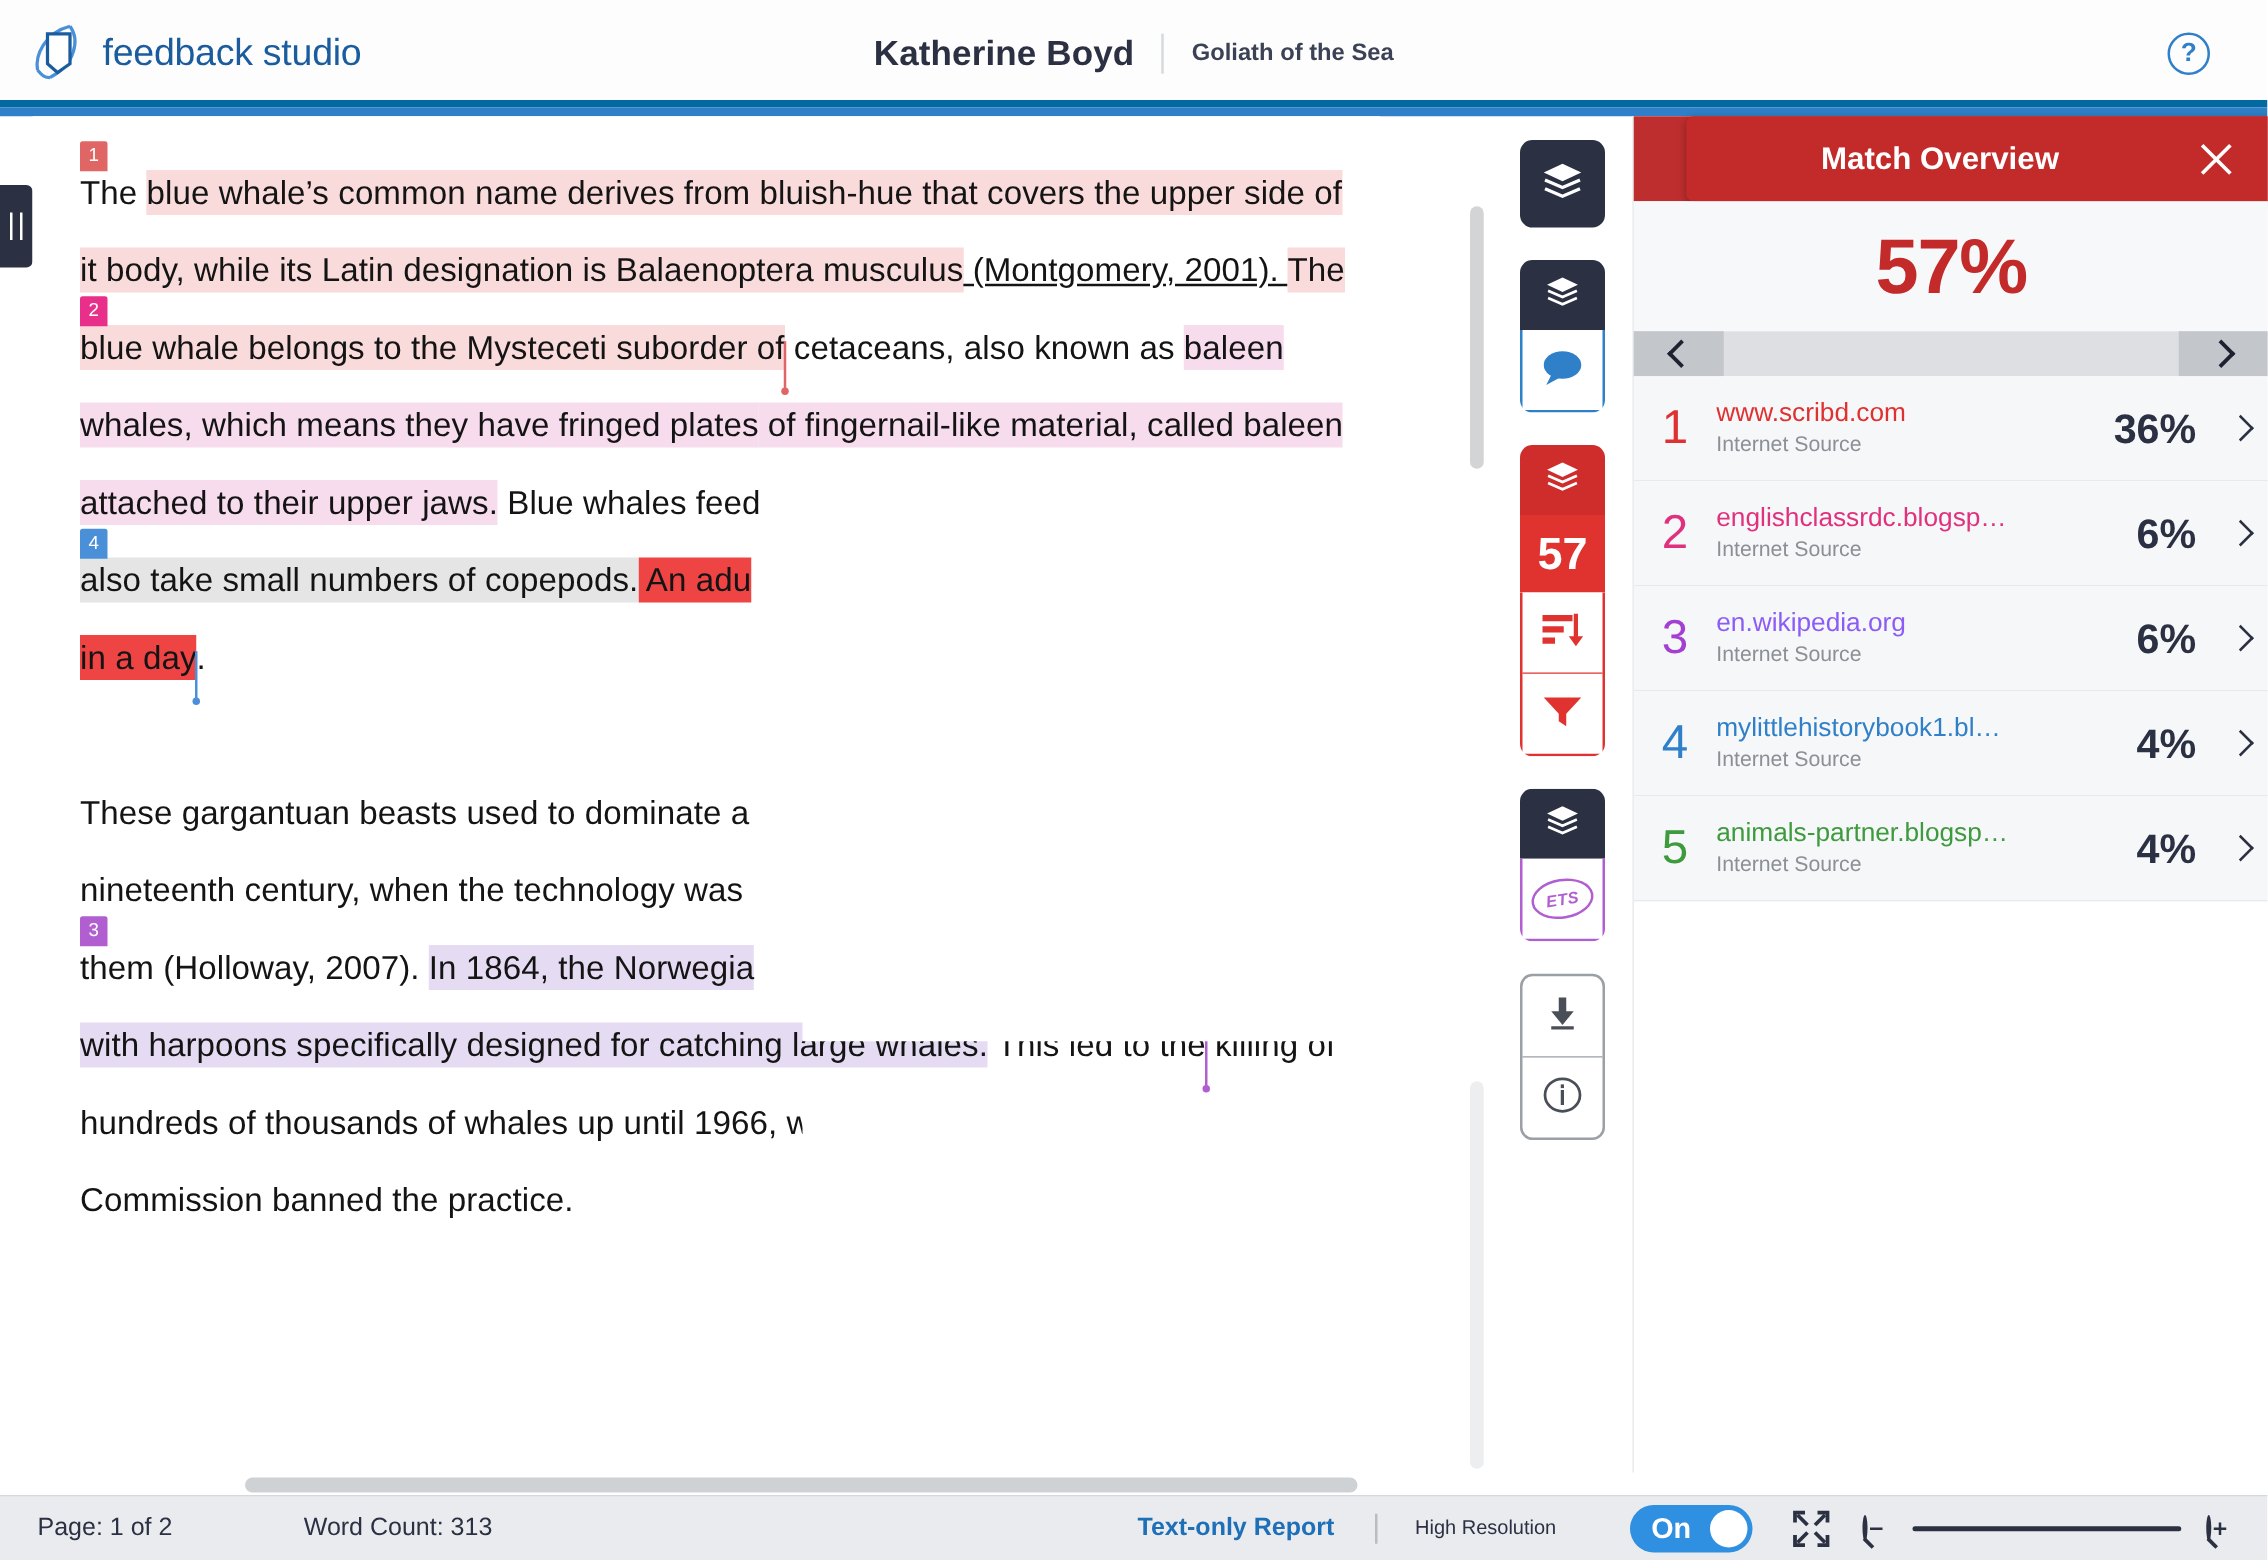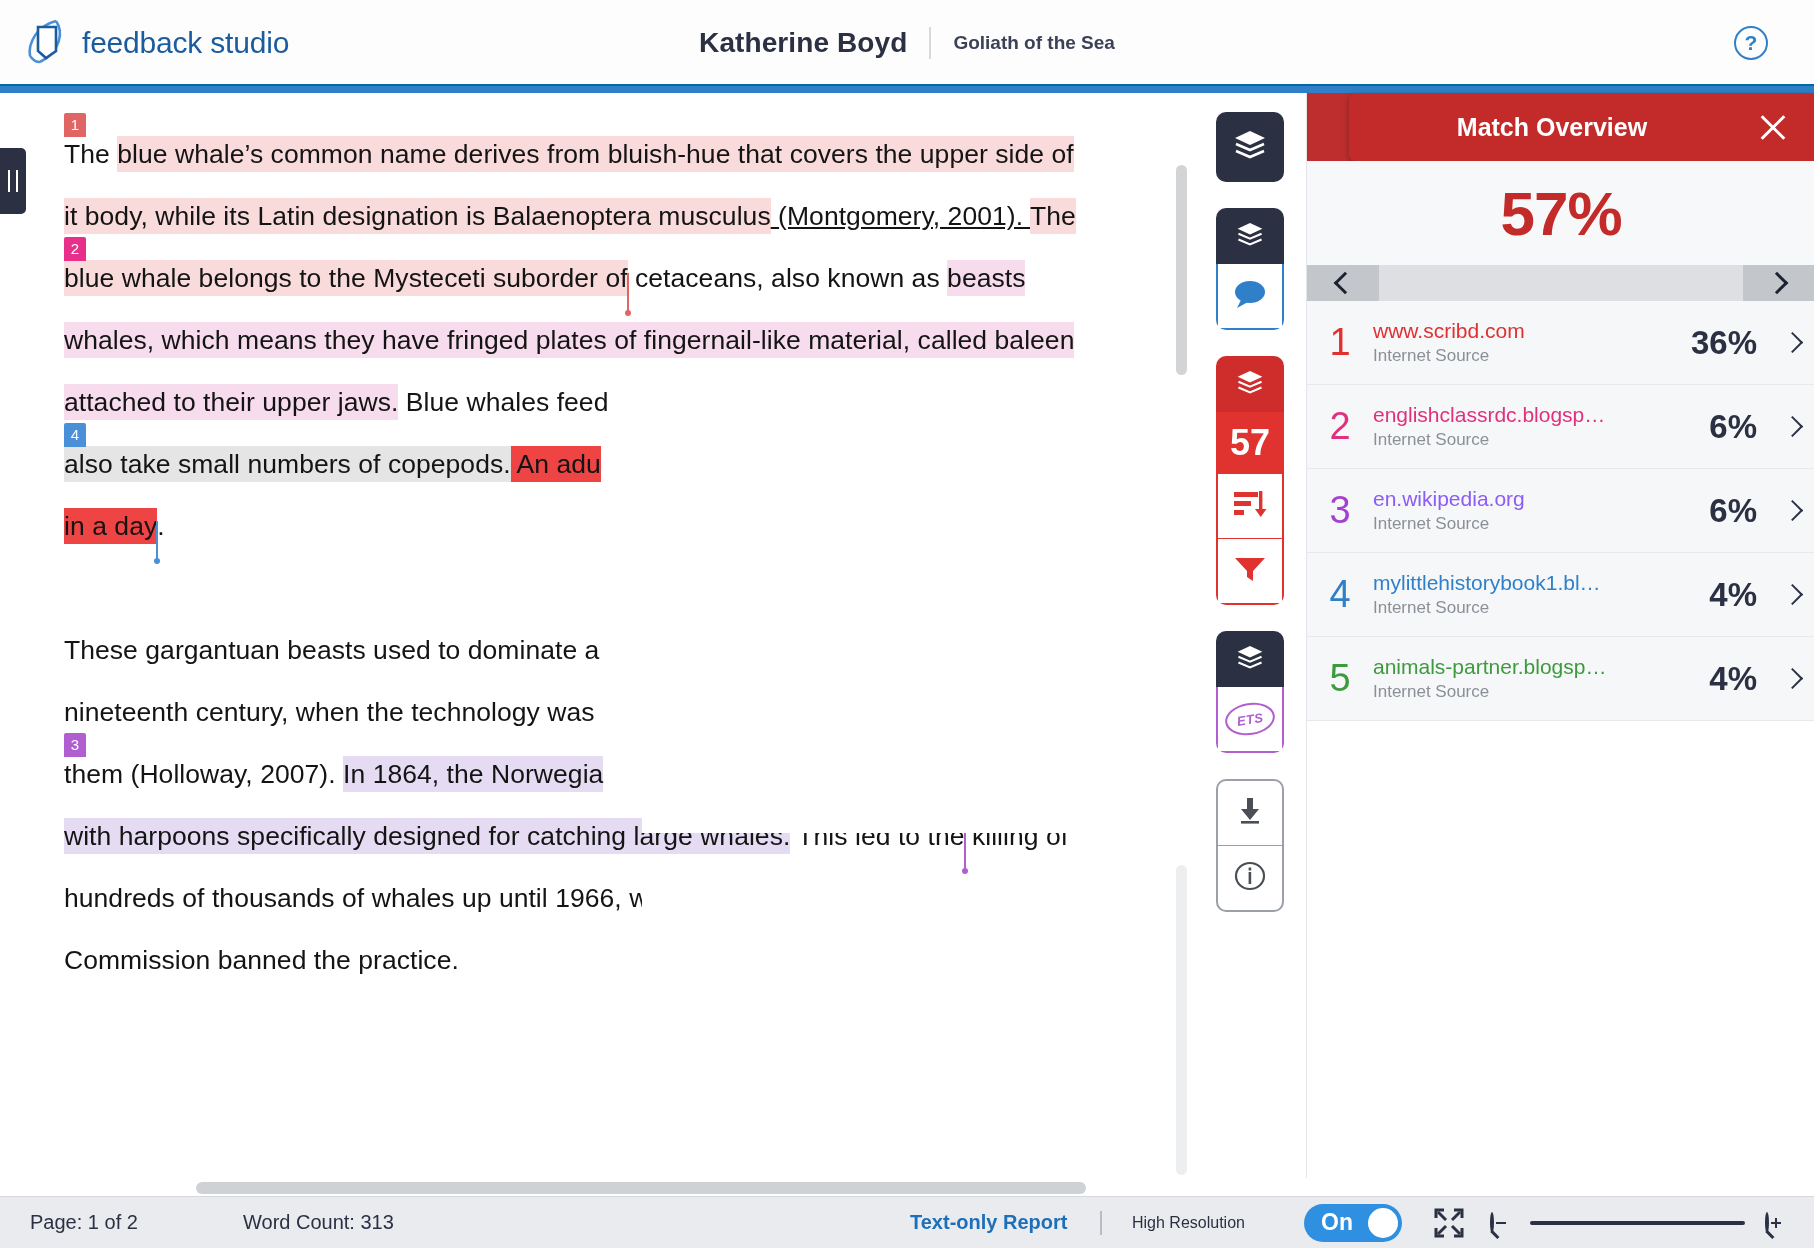--- a/index.html
+++ b/index.html
@@ -14,21 +14,21 @@
     position: relative;
     width: 1814px; height: 1248px;
     overflow: hidden;
   }
 
   
   .header {
     position: absolute; left: 0; top: 0;
     width: 1814px; height: 86px;
     background: #fdfdfd;
-    border-bottom: 2px solid #0369a1;
+    border-bottom: 6px solid #0369a1;
     box-sizing: border-box;
   }
   .logo-wrap {
     position: absolute; left: 26px; top: 18px;
     display: flex; align-items: center; gap: 14px;
   }
   .logo-mark { width: 42px; height: 50px; display:block; }
   .logo-text {
     font-size: 30px;
     color: #1b5c9e;
@@ -453,21 +453,21 @@
   <div class="blue-rule"></div>
 
   <div class="edge-handle">
     <div class="bars"></div>
   </div>
 
   <div class="doc-area">
     <div class="paper" id="paper">
         <div class="line"><span style="position: relative;"><span>The </span></span><span style="position: relative;"><span class="hl hl-red">blue whale’s common name derives from bluish-hue that covers the upper side of</span><span class="tag tag-1">1</span></span></div>
         <div class="line"><span style="position: relative;"><span class="hl hl-red">it body, while its Latin designation is Balaenoptera musculus</span></span><span style="position: relative; text-decoration: underline;"><span> (Montgomery, 2001). </span></span><span style="position: relative;"><span class="hl hl-red">The</span></span></div>
-        <div class="line"><span style="position: relative;"><span class="hl hl-red">blue whale belongs to the Mysteceti suborder of</span><span class="caret caret-red" style="right: -1px;"></span></span><span style="position: relative;"><span> cetaceans, also known as </span></span><span style="position: relative;"><span class="hl hl-pink">beasts</span><span class="tag tag-2">2</span></span></div>
+        <div class="line"><span style="position: relative;"><span class="hl hl-red">blue whale belongs to the Mysteceti suborder of</span><span class="caret caret-red" style="right: -1px;"></span></span><span style="position: relative;"><span> cetaceans, also known as </span></span><span style="position: relative;"><span class="hl hl-pink">baleen</span><span class="tag tag-2">2</span></span></div>
         <div class="line"><span style="position: relative;"><span class="hl hl-pink">whales, which means they have fringed plates</span></span><span style="position: relative;"><span class="hl hl-pink"> of fingernail-like material, called baleen</span></span></div>
         <div class="line"><span style="position: relative;"><span class="hl hl-pink">attached to their upper jaws.</span></span><span style="position: relative;"><span> Blue whales feed</span></span></div>
         <div class="line"><span style="position: relative;"><span class="hl hl-green">also take small numbers of copepods.</span></span><span style="position: relative;"><span class="hl hl-blue"> An adu</span><span class="tag tag-4">4</span></span></div>
         <div class="line"><span style="position: relative;"><span class="hl hl-blue">in a day</span><span class="caret caret-blue" style="right: -1px;"></span></span><span style="position: relative;"><span>.</span></span></div>
         <div class="line">&nbsp;</div>
         <div class="line"><span style="position: relative;"><span>These gargantuan beasts used to dominate a</span></span></div>
         <div class="line"><span style="position: relative;"><span>nineteenth century, when the technology was</span></span></div>
         <div class="line"><span style="position: relative;"><span>them (Holloway, 2007). </span></span><span style="position: relative;"><span class="hl hl-purple">In 1864, the Norwegia</span><span class="tag tag-3">3</span></span></div>
         <div class="line"><span style="position: relative;"><span class="hl hl-purple">with harpoons specifically designed for catching large whales.</span></span><span style="position: relative;"><span> This led to the</span><span class="caret caret-purple" style="right: -1px;"></span></span><span style="position: relative;"><span> killing of</span></span></div>
         <div class="line"><span style="position: relative;"><span>hundreds of thousands of whales up until 1966, when the International Whaling</span></span></div>

